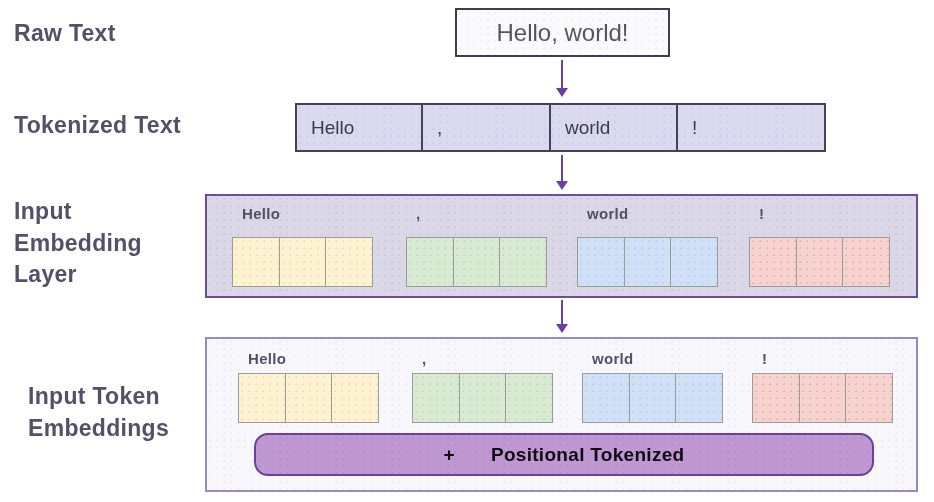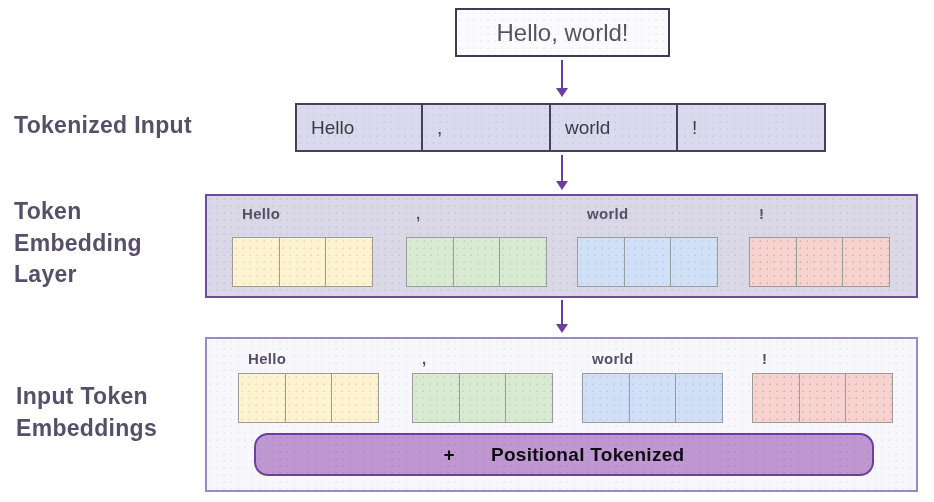--- a/index.html
+++ b/index.html
@@ -8,21 +8,21 @@
     position:relative; width:934px; height:502px; background:#ffffff; overflow:hidden;
   }
   
   .side-label {
     position:absolute; font-weight:bold; font-size:23px; line-height:1.38;
     color:#564f68; letter-spacing:0.3px;
   }
   #lbl-raw   { left:14px; top:18px; }
   #lbl-tok   { left:14px; top:110px; }
   #lbl-layer { left:14px; top:196px; width:152px; }
-  #lbl-input { left:16px; top:381px; width:178px; }
+  #lbl-input { left:28px; top:381px; width:178px; }
 
   
   .raw-box {
     position:absolute; left:455px; top:8px; width:215px; height:49px;
     background-color:#fbfafd;
     background-image:radial-gradient(rgba(120,100,160,0.10) 1px, transparent 1px);
     background-size:7px 7px;
     border:2px solid #3f3b54;
     display:flex; align-items:center; justify-content:center;
     font-size:24px; color:#56555f;
@@ -107,22 +107,23 @@
     border:2px solid #6b3fa0; border-radius:14px;
     display:flex; align-items:center; justify-content:center; gap:36px;
     font-weight:bold; font-size:19px; color:#0d0d12; letter-spacing:0.3px;
   }
 </style>
 </head>
 <body>
 
 <div class="canvas">
 
-  <div class="side-label" id="lbl-tok">Tokenized Input</div>
-  <div class="side-label" id="lbl-layer">Token Embedding Layer</div>
+  <div class="side-label" id="lbl-raw">Raw Text</div>
+  <div class="side-label" id="lbl-tok">Tokenized Text</div>
+  <div class="side-label" id="lbl-layer">Input Embedding Layer</div>
   <div class="side-label" id="lbl-input">Input Token Embeddings</div>
 
   <div class="raw-box">
     <span>Hello, world!</span>
   </div>
 
   <div class="arrow" id="arrow-1">
     <div class="shaft"></div>
     <div class="head"></div>
   </div>

